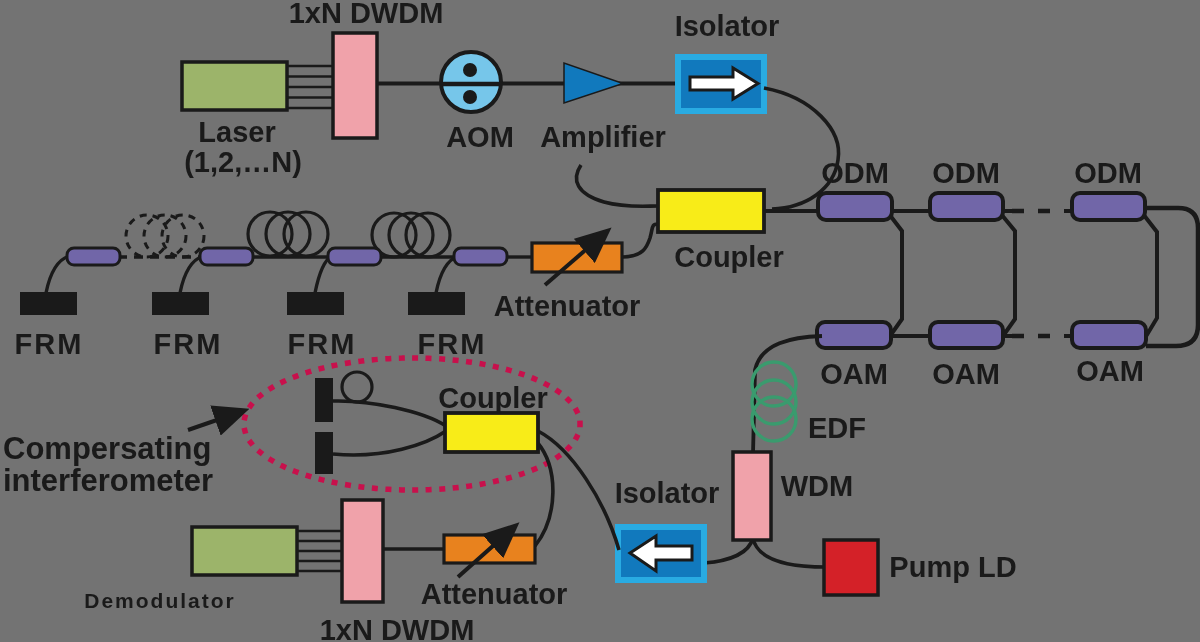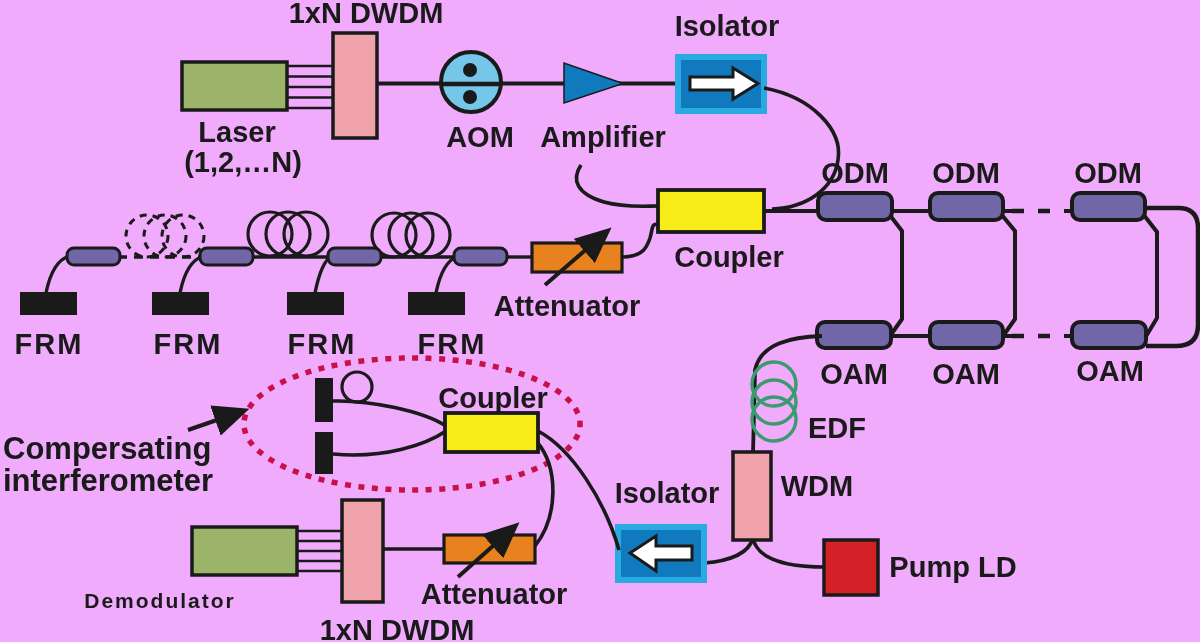--- a/index.html
+++ b/index.html
@@ -1,16 +1,16 @@
 <!DOCTYPE html>
 <html><head>
 <meta charset="utf-8">
 <style>
   html,body{margin:0;padding:0;background:#ffffff;}
-  .stage{position:relative;width:1200px;height:642px;background:#f0abfc;overflow:hidden;}
+  .stage{position:relative;width:1200px;height:642px;background:#737373;overflow:hidden;}
   svg text{font-family:"Liberation Sans",sans-serif;font-weight:bold;fill:#1a1a1a;}
   .lbl{font-size:29px;}
   .lbl-big{font-size:31px;}
   .lbl-sm{font-size:21px;letter-spacing:2px;}
   .sp{letter-spacing:2px;}
 </style>
 </head>
 <body>
 
 <div class="stage">

